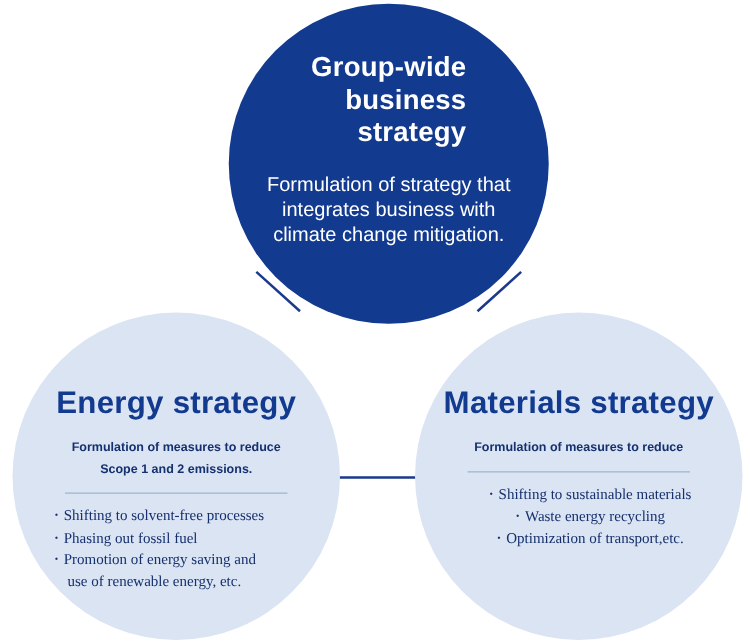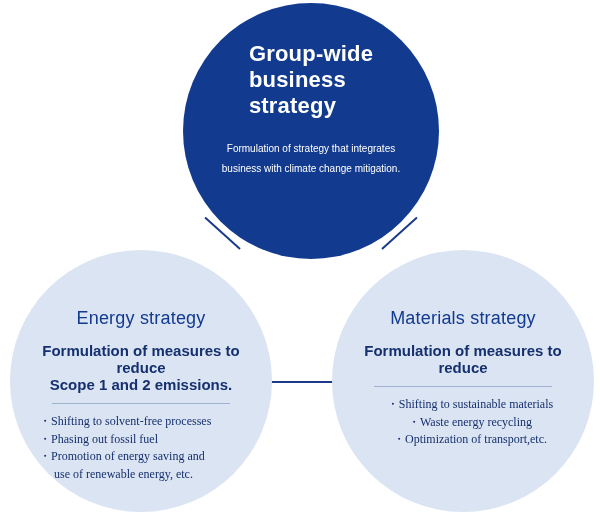--- a/index.html
+++ b/index.html
@@ -39,52 +39,52 @@
     top: 3px;
     width: 256px;
     height: 256px;
     background: #123a8f;
     color: #ffffff;
   }
   #circle-top .c-title {
     font-size: 22px;
     font-weight: bold;
     line-height: 26px;
-    text-align: left;
+    text-align: right;
     margin-top: 38px;
     letter-spacing: 0.2px;
   }
   #circle-top .c-desc {
-    font-size: 10px;
+    font-size: 16px;
     line-height: 20px;
     text-align: center;
     margin-top: 20px;
     width: 200px;
   }
 
   
   .circle-sub {
     width: 262px;
     height: 262px;
     background: #dbe4f3;
     color: #123a8f;
     top: 250px;
   }
   #circle-left { left: 10px; }
   #circle-right { left: 332px; }
 
   .circle-sub .c-title {
-    font-size: 18px;
-    font-weight: normal;
+    font-size: 25px;
+    font-weight: bold;
     text-align: center;
     margin-top: 58px;
     letter-spacing: 0.2px;
   }
   .circle-sub .c-sub {
-    font-size: 15px;
+    font-size: 10px;
     font-weight: bold;
     line-height: 17px;
     text-align: center;
     margin-top: 13px;
     color: #15306e;
     width: 230px;
   }
   .circle-sub .c-divider {
     width: 178px;
     height: 1px;

